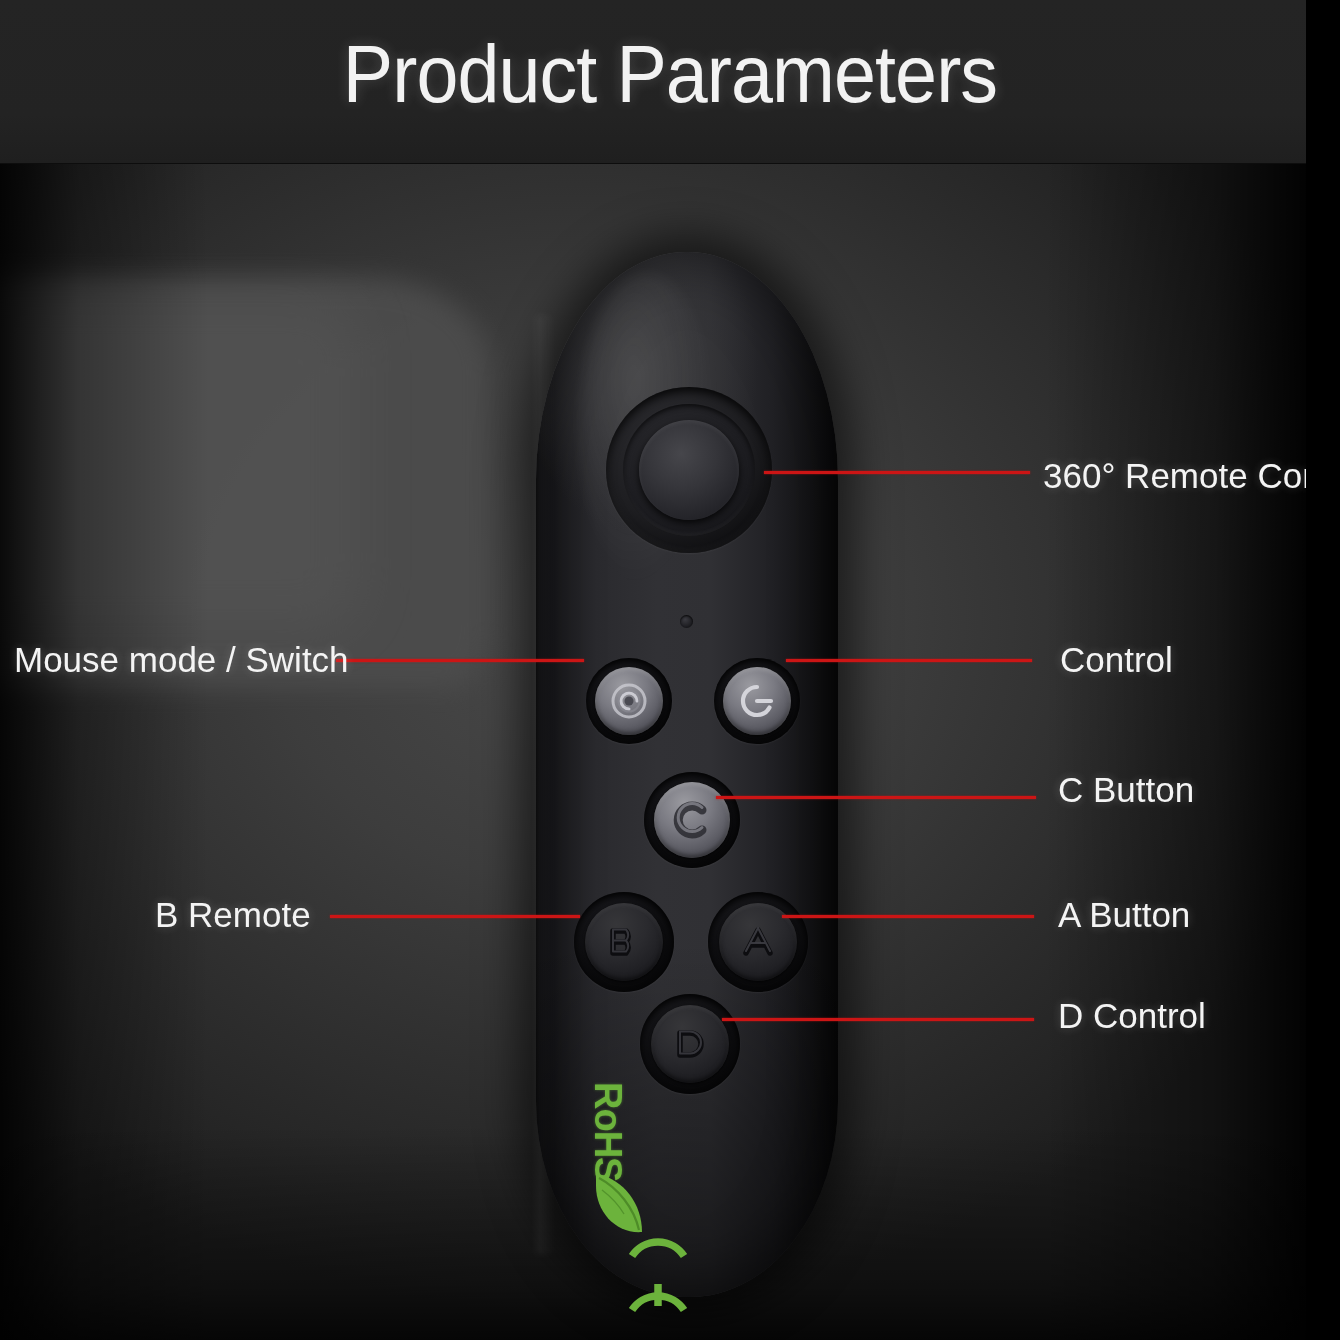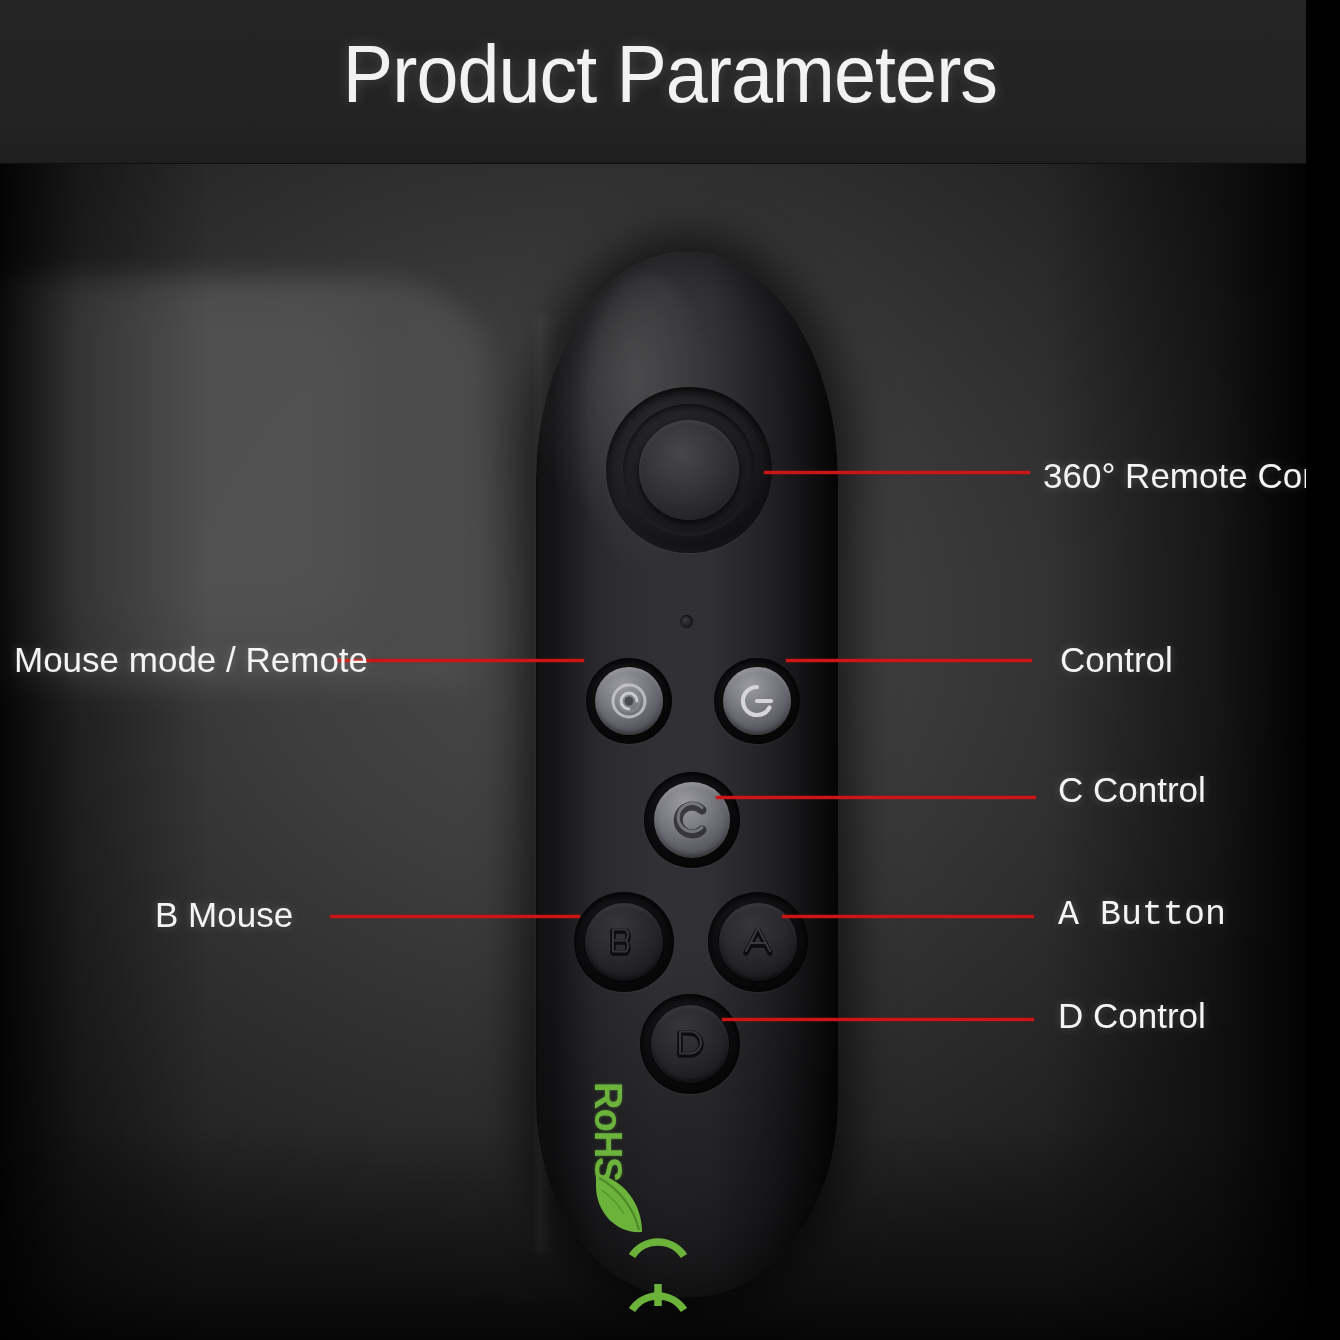--- a/index.html
+++ b/index.html
@@ -357,27 +357,27 @@
     </div>
   </div>
 
   <div class="leader" style="left:764px;top:471px;width:266px;"></div>
   <div class="label label-right" style="left:1043px;top:456px;">360° Remote Control</div>
 
   <div class="leader" style="left:786px;top:659px;width:246px;"></div>
   <div class="label label-right" style="left:1060px;top:640px;">Control</div>
 
   <div class="leader" style="left:716px;top:796px;width:320px;"></div>
-  <div class="label label-right" style="left:1058px;top:770px;">C Control</div>
+  <div class="label label-right" style="left:1058px;top:770px;">C Button</div>
 
   <div class="leader" style="left:782px;top:915px;width:252px;"></div>
-  <div class="label label-right" style="left:1058px;top:895px;font-family:Liberation Mono, monospace;">A Button</div>
+  <div class="label label-right" style="left:1058px;top:895px;">A Button</div>
 
   <div class="leader" style="left:722px;top:1018px;width:312px;"></div>
   <div class="label label-right" style="left:1058px;top:996px;">D Control</div>
 
   <div class="leader" style="left:336px;top:659px;width:248px;"></div>
-  <div class="label label-left" style="left:14px;top:640px;">Mouse mode / Remote</div>
+  <div class="label label-left" style="left:14px;top:640px;">Mouse mode / Switch</div>
 
   <div class="leader" style="left:330px;top:915px;width:250px;"></div>
-  <div class="label label-left" style="left:155px;top:895px;">B Mouse</div>
+  <div class="label label-left" style="left:155px;top:895px;">B Remote</div>
 
 </div>
 
 </body></html>

